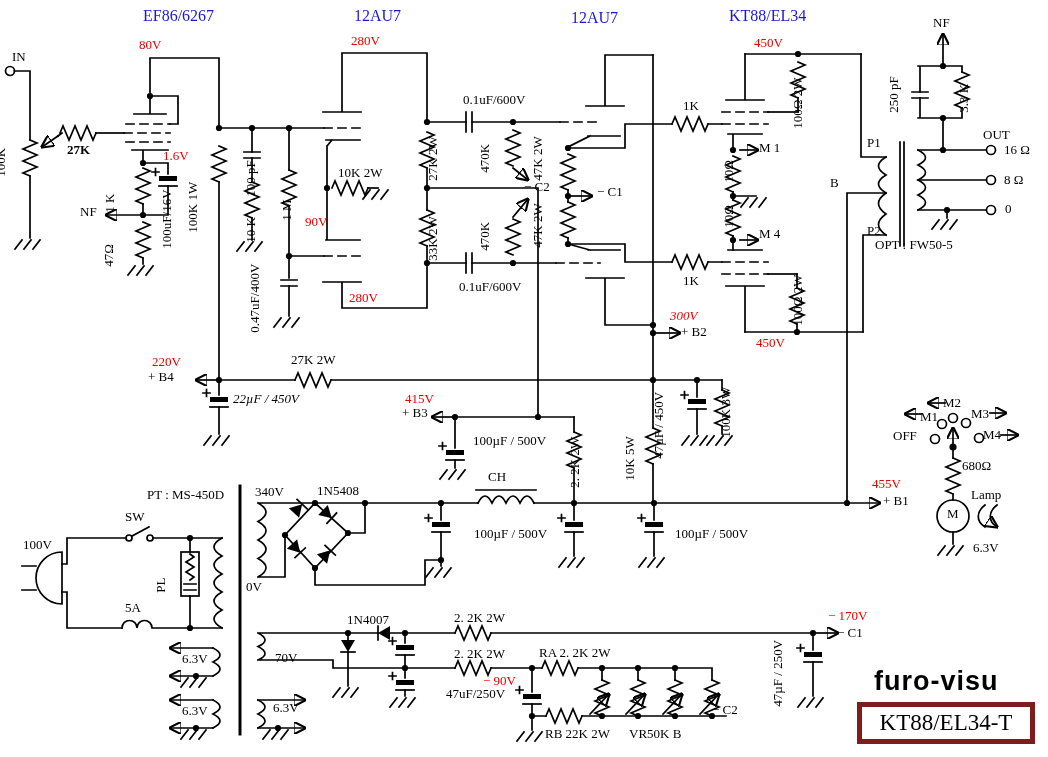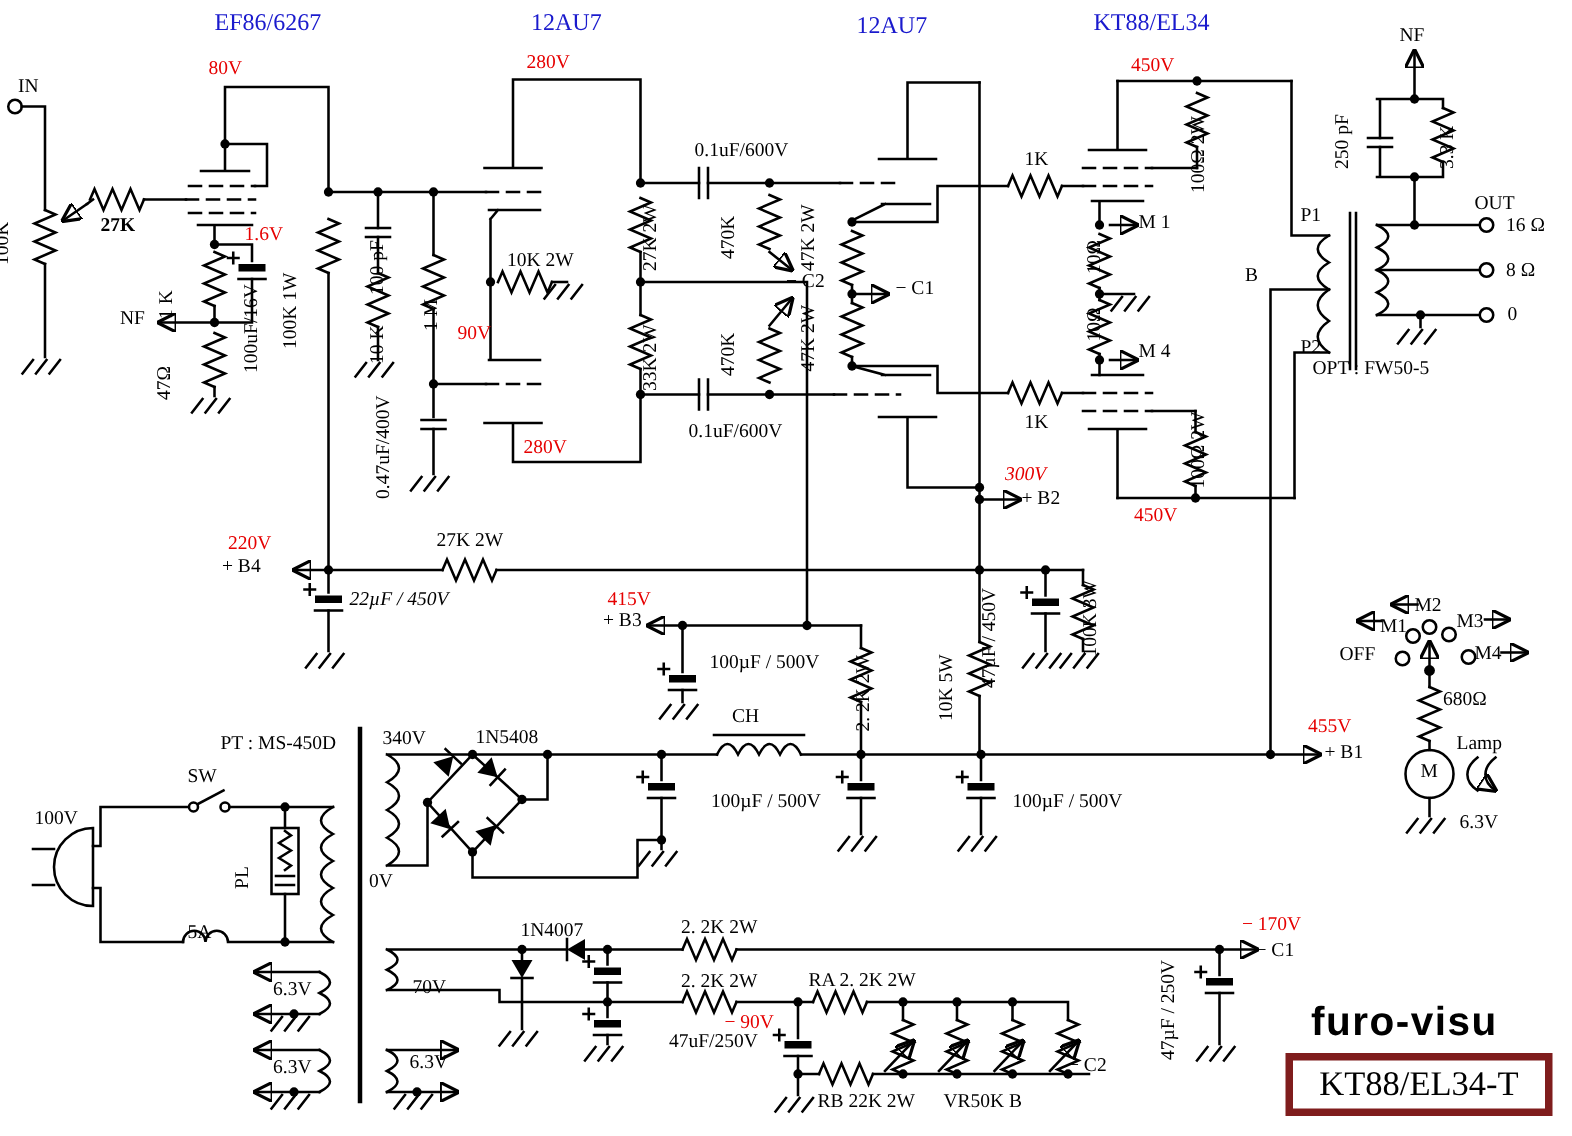--- a/index.html
+++ b/index.html
@@ -427,21 +427,21 @@
       <span class="lbl rot" style="left: 666px; top: 445px;">47µF / 450V</span>
       <span class="lbl rot" style="left: 733px; top: 424px;">100K 3W</span>
       <span class="lbl red" style="left: 872px; top: 477px;">455V</span>
       <span class="lbl" style="left: 883px; top: 494px;">+ B1</span>
       <span class="lbl" style="left: 147px; top: 488px;">PT : MS-450D</span>
       <span class="lbl" style="left: 255px; top: 485px;">340V</span>
       <span class="lbl" style="left: 317px; top: 484px;">1N5408</span>
       <span class="lbl" style="left: 246px; top: 580px;">0V</span>
       <span class="lbl" style="left: 23px; top: 538px;">100V</span>
       <span class="lbl" style="left: 125px; top: 510px;">SW</span>
-      <span class="lbl" style="left: 125px; top: 614px;">5A</span>
+      <span class="lbl" style="left: 125px; top: 601px;">5A</span>
       <span class="lbl rot" style="left: 168px; top: 579px;">PL</span>
       <span class="lbl" style="left: 275px; top: 638px; margin-top: 13px;">70V</span>
       <span class="lbl" style="left: 182px; top: 652px;">6.3V</span>
       <span class="lbl" style="left: 182px; top: 704px;">6.3V</span>
       <span class="lbl" style="left: 273px; top: 701px;">6.3V</span>
       <span class="lbl" style="left: 973px; top: 541px;">6.3V</span>
       <span class="lbl" style="left: 347px; top: 613px;">1N4007</span>
       <span class="lbl" style="left: 454px; top: 611px;">2. 2K 2W</span>
       <span class="lbl" style="left: 454px; top: 647px;">2. 2K 2W</span>
       <span class="lbl" style="left: 539px; top: 646px;">RA 2. 2K 2W</span>

